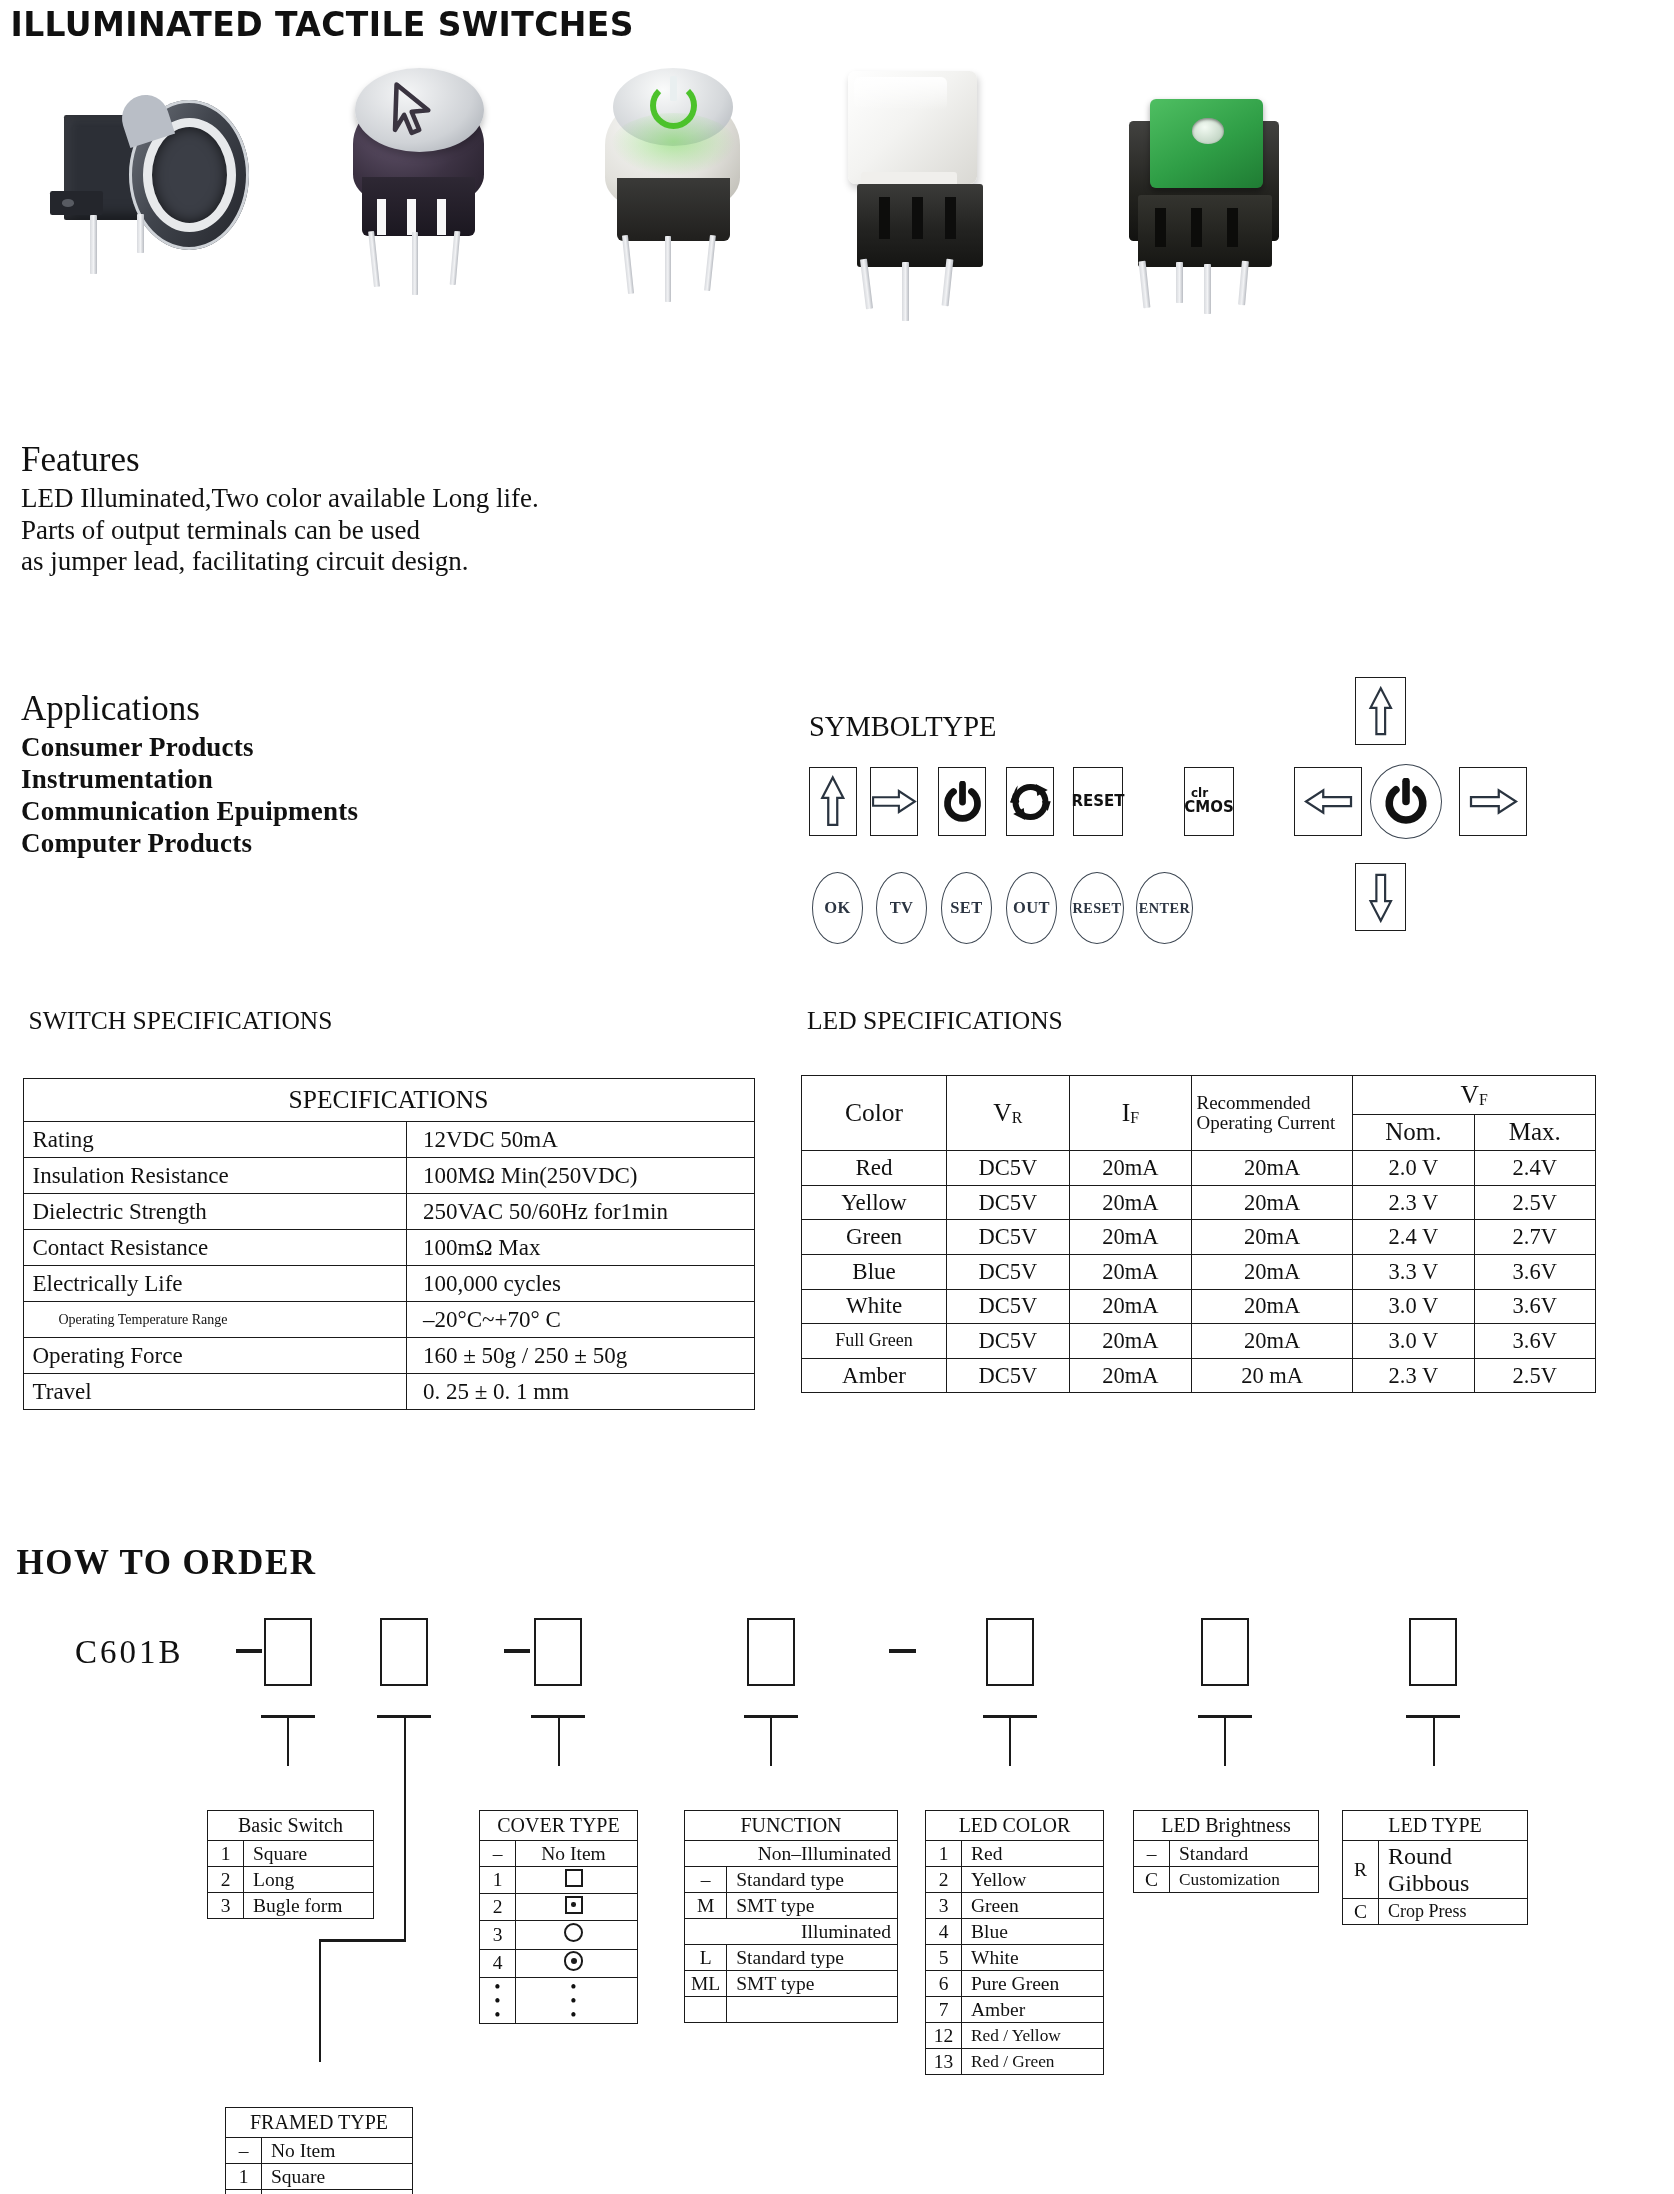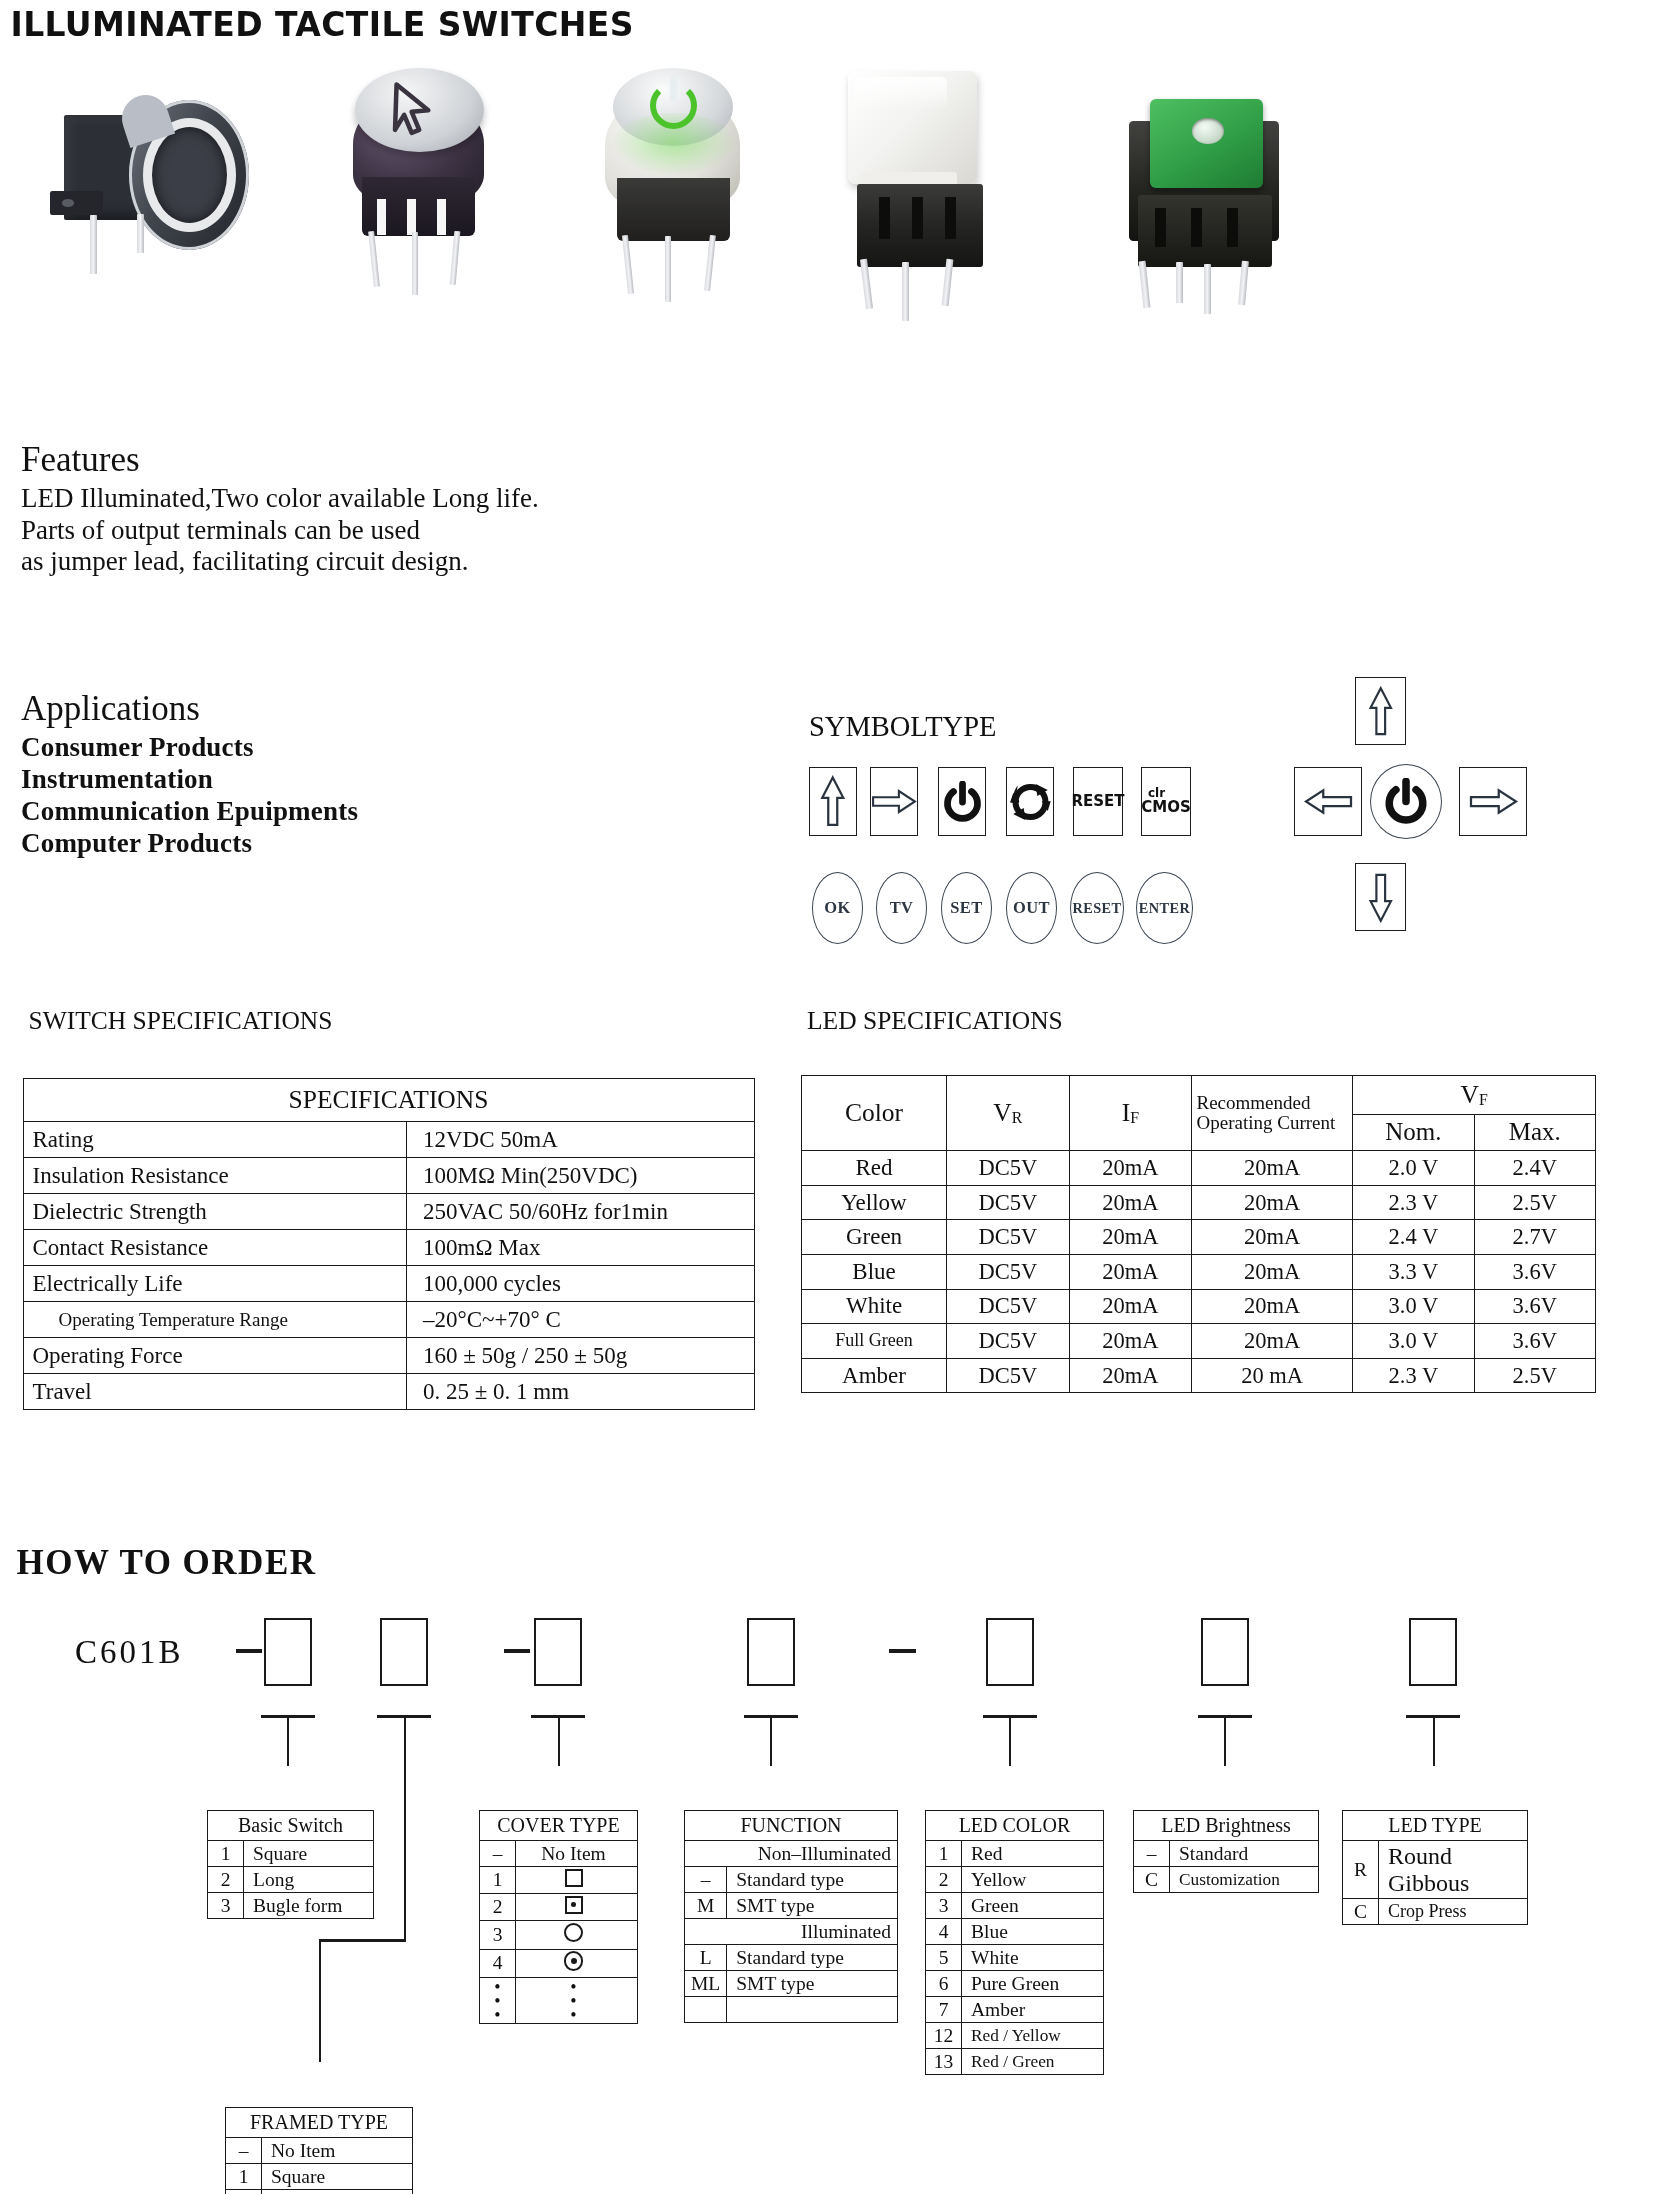--- a/index.html
+++ b/index.html
@@ -209,21 +209,21 @@
   
   #switch-spec-table {
     position:absolute; left:22.5px; top:1078px; width:732px;
     border-collapse: collapse; font-size:23px;
   }
   #switch-spec-table td, #switch-spec-table th {
     border: 1.5px solid #1a1a1a; padding: 4.5px 9px; font-weight:normal; background:#fff;
   }
   #switch-spec-table .spec-head { text-align:center; font-size:25.5px; padding:6px 0; }
   #switch-spec-table .k { width:383px; }
-  #switch-spec-table .k.tight { font-size:19px;padding-left:35px; }
+  #switch-spec-table .k.tight { font-size:14px;padding-left:35px; }
   #switch-spec-table .v { padding-left:16.5px; }
 
   
   #led-spec-table {
     position:absolute; left:801px; top:1075px; width:795px;
     border-collapse: collapse; font-size:22.5px; text-align:center;
   }
   #led-spec-table td, #led-spec-table th {
     border:1.5px solid #1a1a1a; padding:3.8px 3px; font-weight:normal; background:#fff;
   }
@@ -388,21 +388,21 @@
     <path d="M27 51 A22 22 0 0 1 5 29 L12 29 L4 16 L0 29 L5 29" fill="#111"></path>
     <circle cx="27" cy="28" r="20" fill="none" stroke="#111" stroke-width="8"></circle>
     <circle cx="27" cy="28" r="15" fill="#fff"></circle>
     <path d="M34 4 L50 12 L36 20 Z" fill="#111"></path>
     <path d="M20 52 L4 44 L18 36 Z" fill="#111"></path>
   </svg>
 </div>
 <div class="symbox" style="left:1073px; top:767px; width:50px; height:69px;">
   <span class="sym-label">RESET</span>
 </div>
-<div class="symbox" style="left:1141px; top:767px; width:50px; height:69px; flex-direction:column; justify-content:center;">
+<div class="symbox" style="left:1184px; top:767px; width:50px; height:69px; flex-direction:column; justify-content:center;">
   <span class="sym-label small" style="align-self:flex-start; margin-left:6px;">clr</span>
   <span class="sym-label">CMOS</span>
 </div>
 
 <div class="symoval" style="left:812px; top:872px; width:51px; height:72px;">
   <span>OK</span>
   </div>
 <div class="symoval" style="left:876px; top:872px; width:51px; height:72px;">
   <span>TV</span>
   </div>

